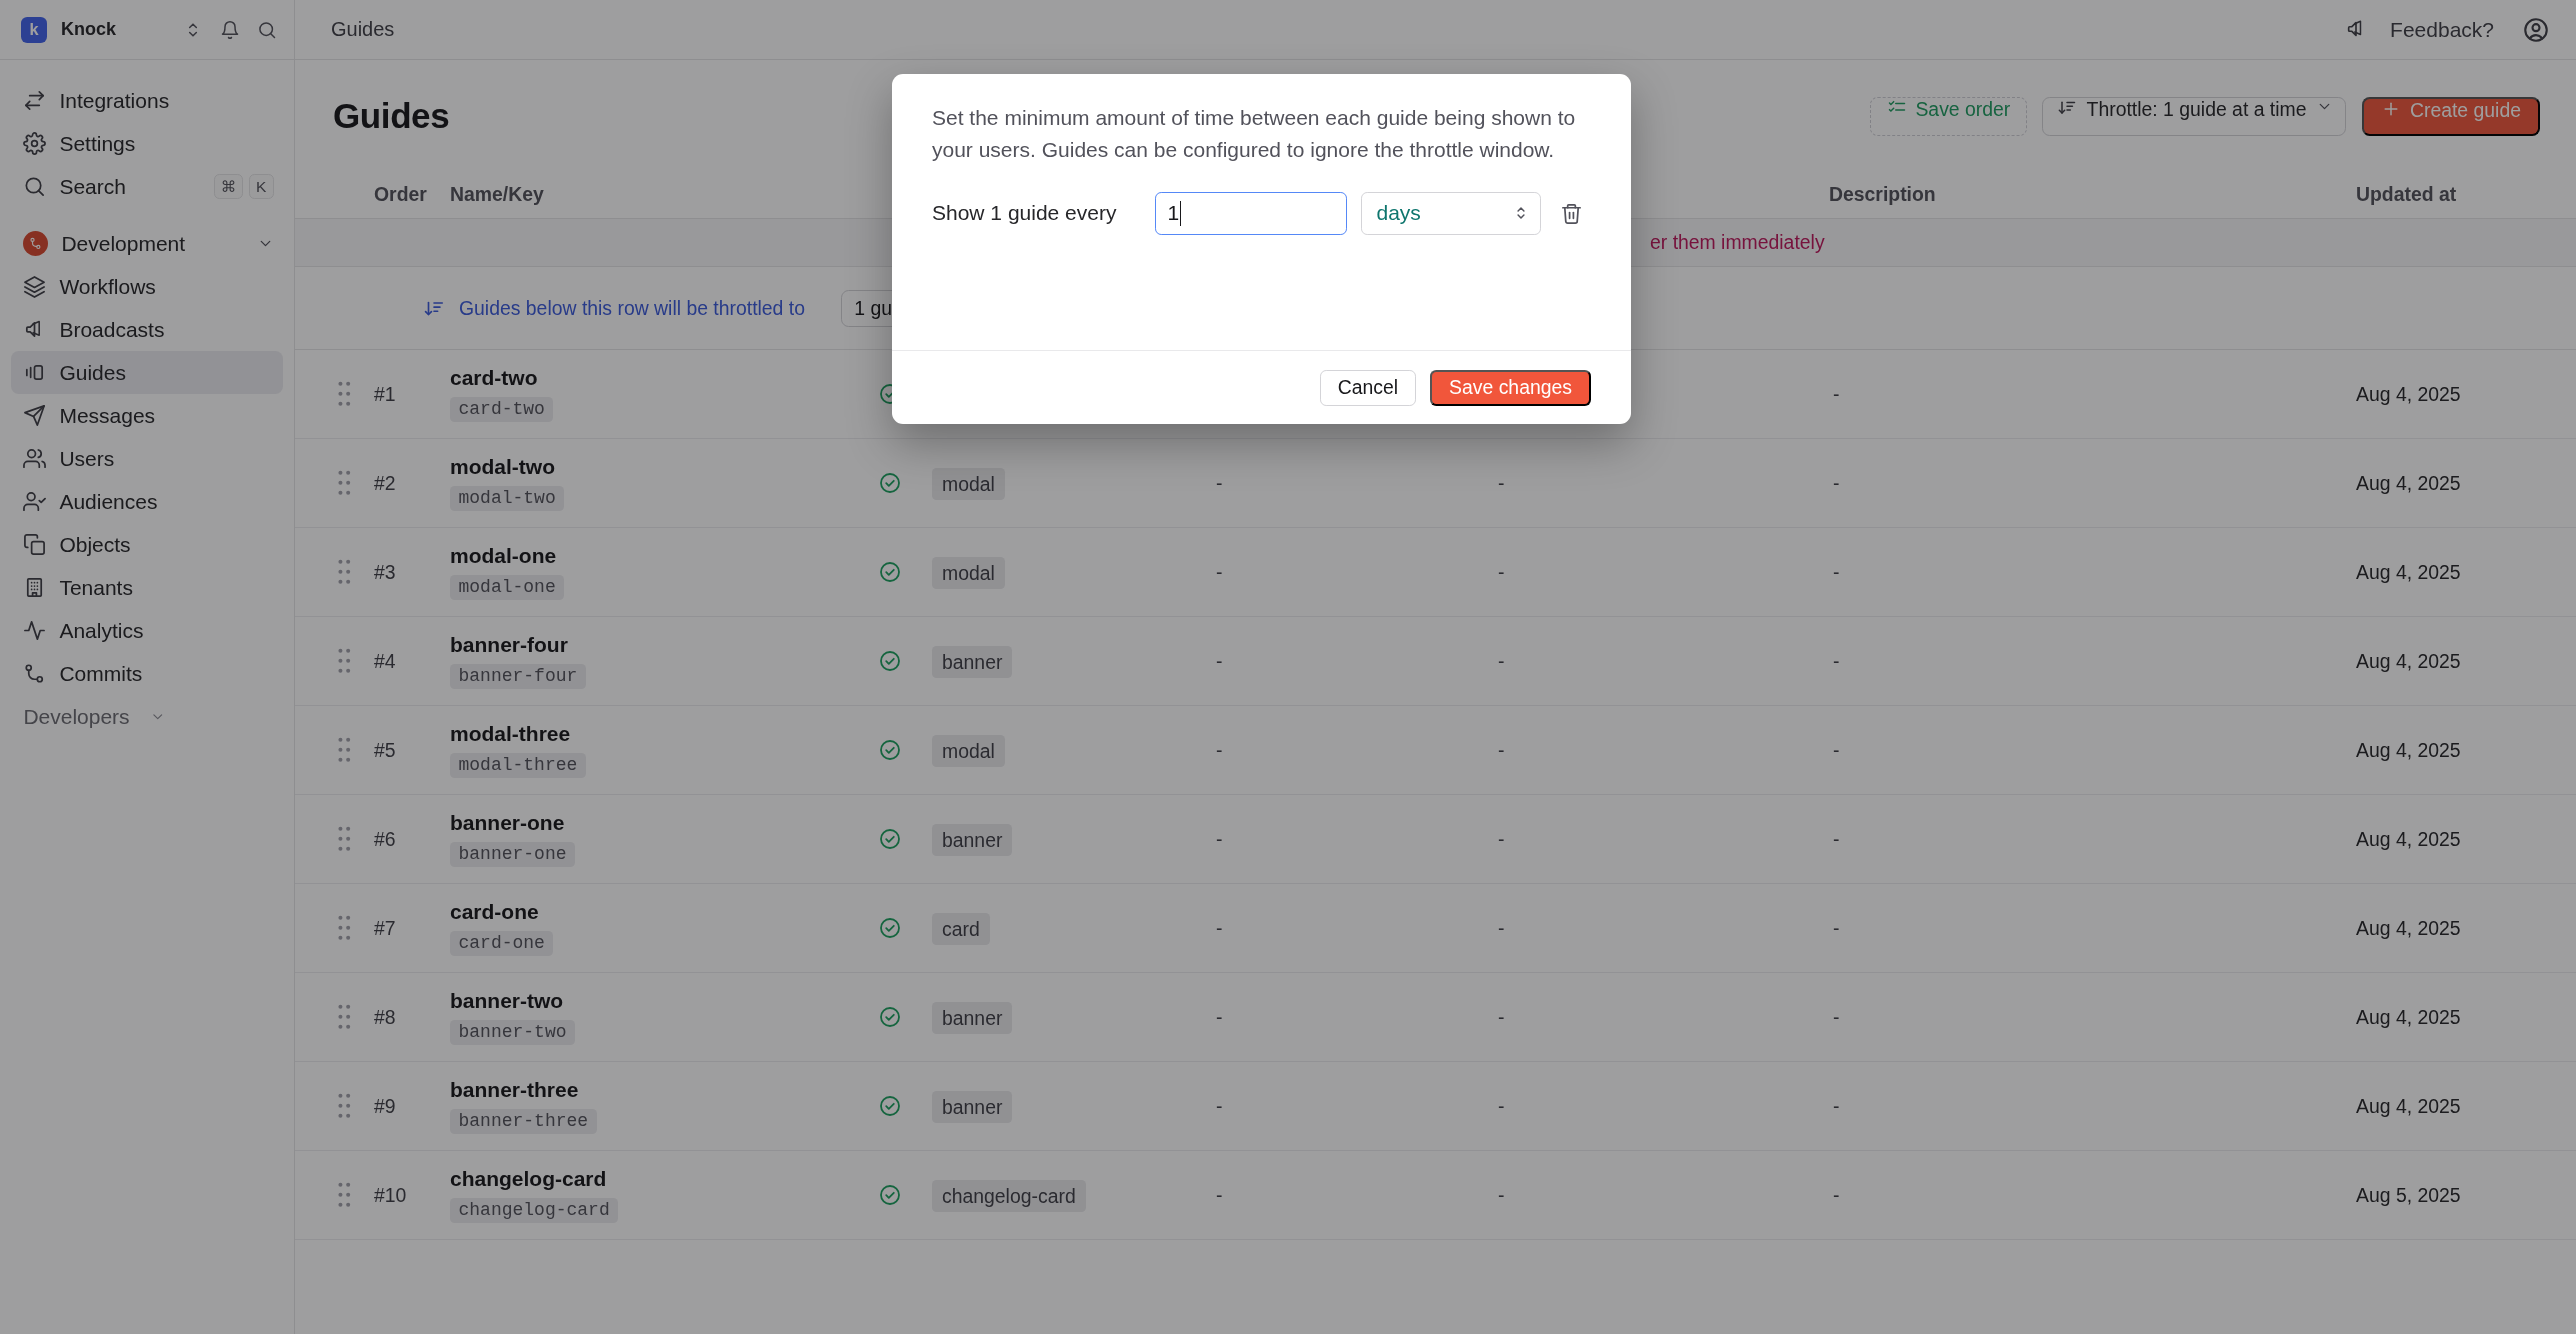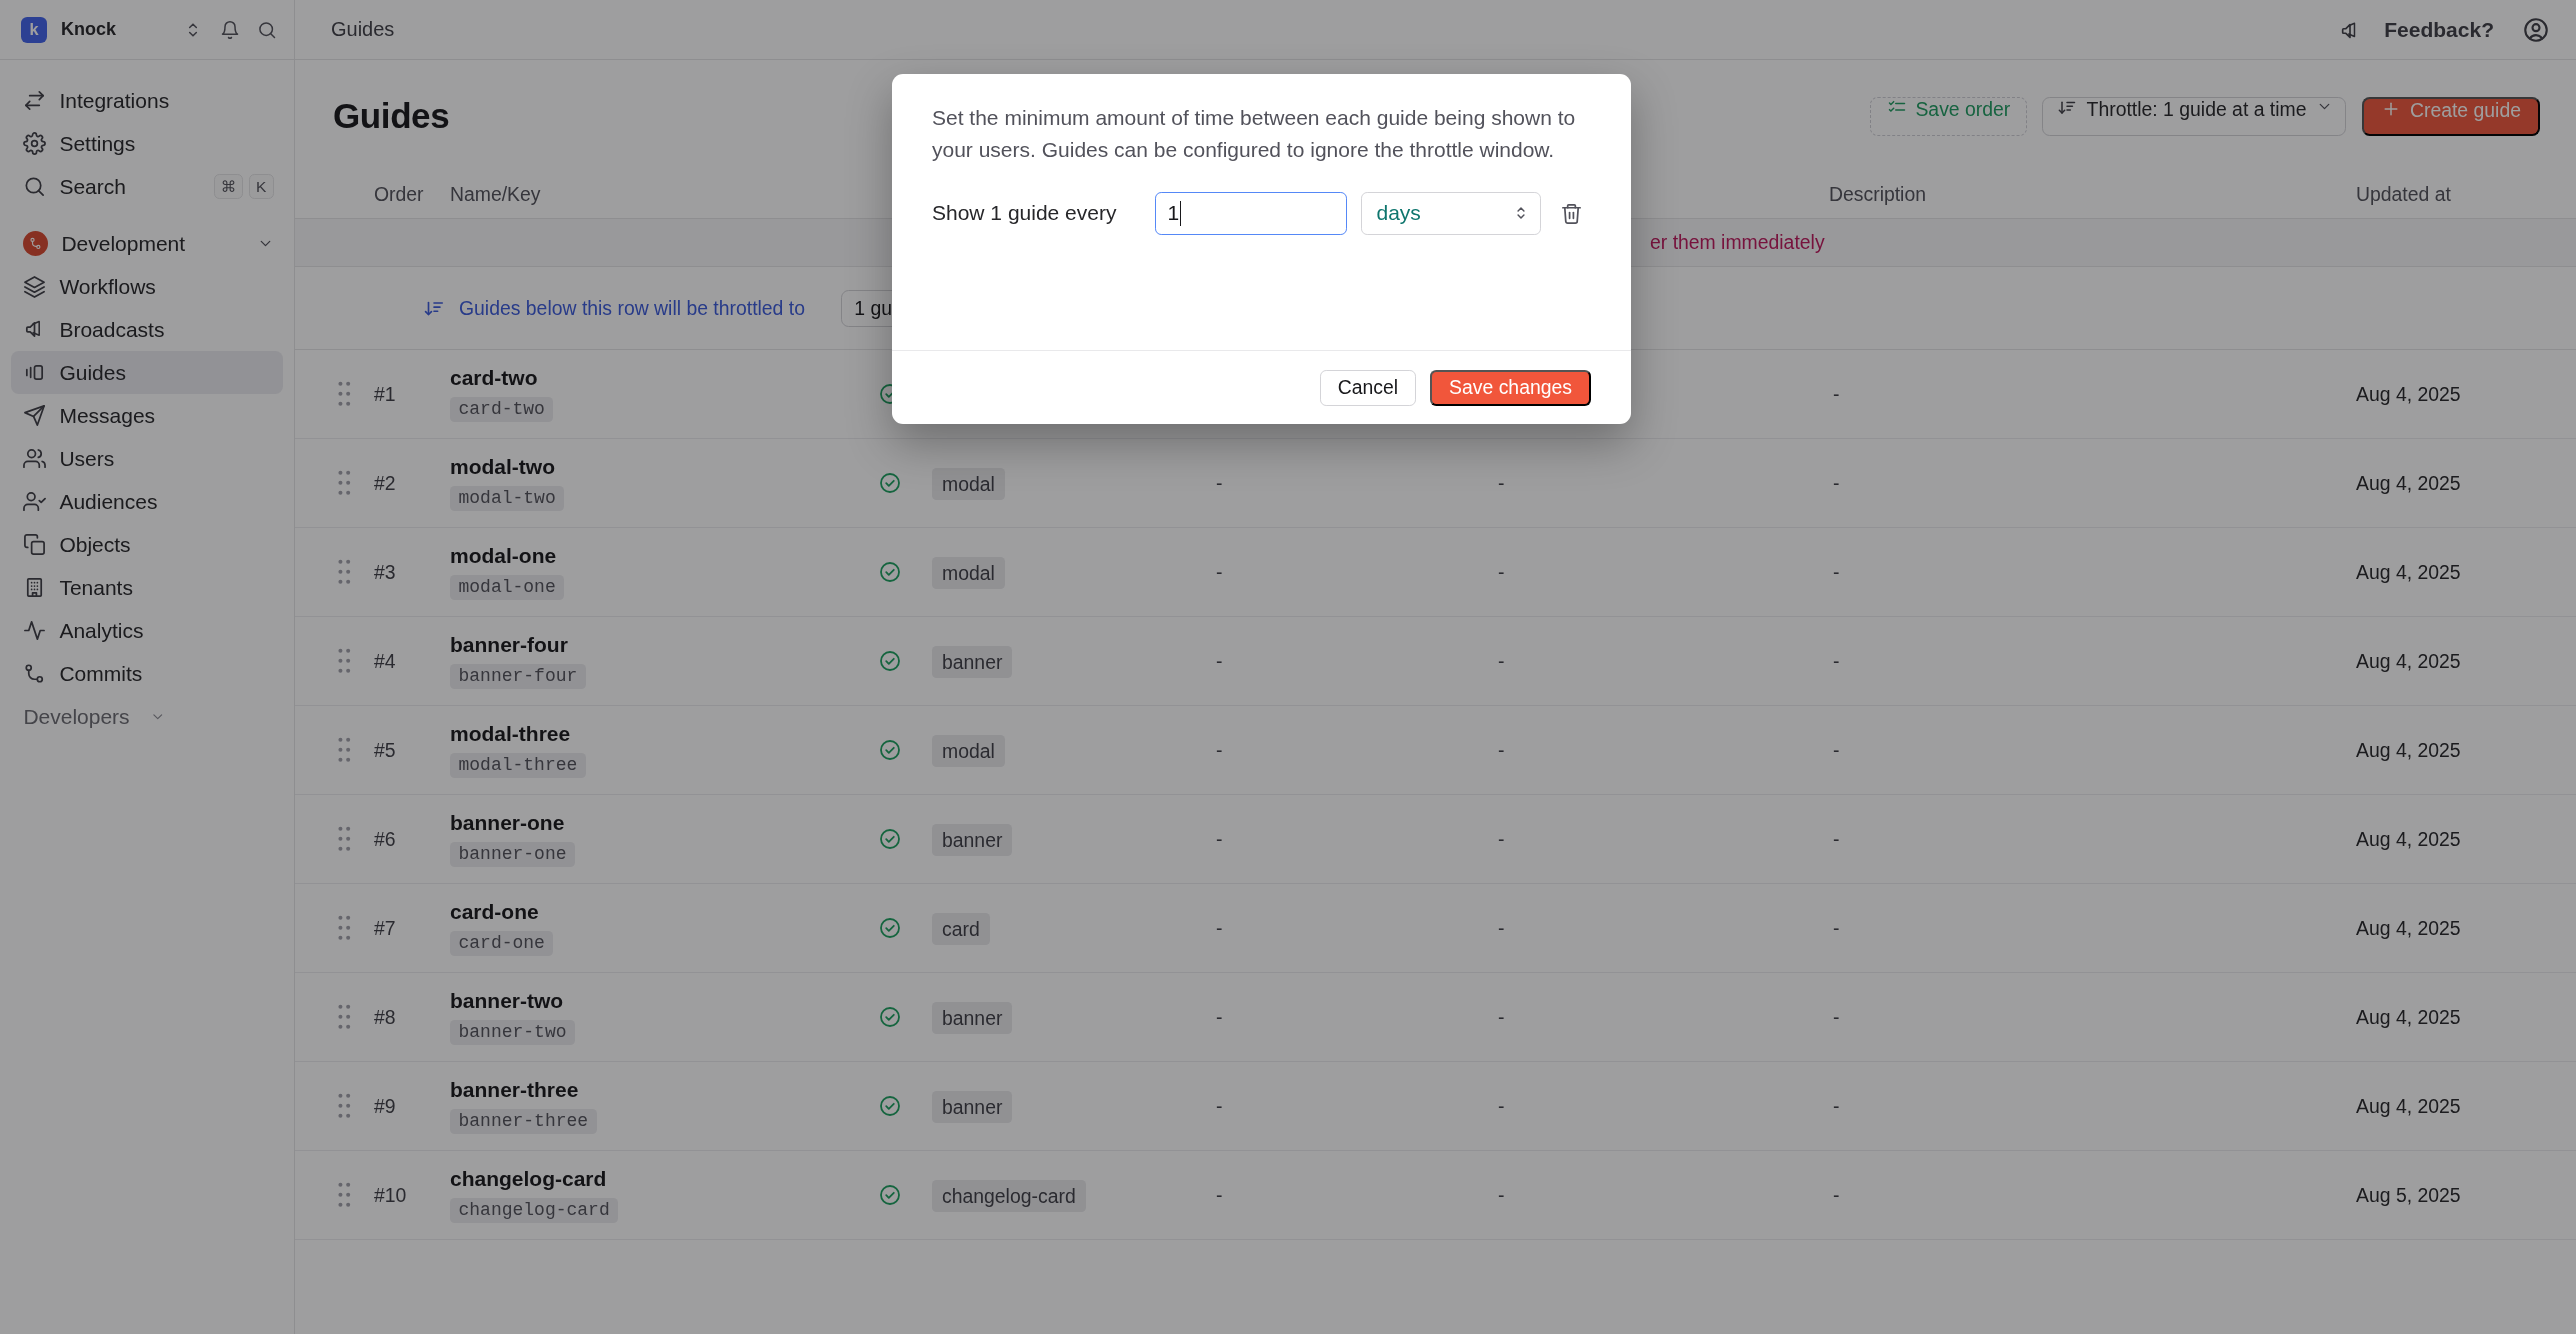--- a/index.html
+++ b/index.html
@@ -31,40 +31,40 @@
   .section-row { height:43px; margin:0 11px; padding:0 12.4px; display:flex; align-items:center; gap:20px; font-size:21px; color:#6b6b72; cursor:pointer;text-align:center; }
   .section-row .schev { width:15.5px; height:15.5px; color:#8a8a92; }
   .subnav { position:relative; margin-left:39px; border-left:1.5px solid #e4e4e7; }
   .subnav-item { height:43px; display:flex; align-items:center; padding-left:25px; font-size:21px; color:#27272a; cursor:pointer; }
 
   
   .main { position:absolute; left:295px; top:0; right:0; bottom:0; background:#fff; }
   .topbar { height:60px; display:flex; align-items:center; padding:0 26px 0 36px; border-bottom:0.8px solid #e4e4e7; }
   .topbar-title { font-size:20px; font-weight:500; color:#3f3f46; }
   .topbar-right { margin-left:auto; display:flex; align-items:center; gap:28px; }
-  .feedback { display:flex; align-items:flex-end; gap:23px; font-size:21px; color:#3f3f46; cursor:pointer;font-weight:bold; }
+  .feedback { display:flex; align-items:flex-start; gap:23px; font-size:21px; color:#3f3f46; cursor:pointer; }
   .feedback .icon { width:22px; height:22px; }
   .avatar-btn { width:28px; height:28px; color:#3f3f46; cursor:pointer; }
 
   .page-head { height:112px; display:flex; align-items:center; padding:0 36px 0 38px; }
   .page-title { font-size:35px; font-weight:700; letter-spacing:-0.4px; color:#18181b; }
   .head-actions { margin-left:auto; display:flex; align-items:center; gap:15.5px; }
   .btn { height:39px; display:flex; align-items:flex-start; border-radius:7.7px; font-size:19.4px; cursor:pointer; white-space:nowrap; }
   .btn-save-order { padding:0 15.5px; gap:8.5px; border:1.5px dashed #cfcfd6; color:#1f9d62; font-weight:500; background:#fff; }
   .btn-save-order .icon { width:20px; height:20px; }
   .btn-throttle { padding:0 12.4px 0 14px; gap:9.3px; border:1.2px solid #d4d4d8; background:#fff; color:#27272a; font-weight:500; }
   .btn-throttle .icon { width:20px; height:20px; color:#3f3f46; }
   .btn-throttle .chev { width:17px; height:17px; color:#52525b; }
   .btn-create { padding:0 17px; gap:9.3px; background:#f0583c; color:#fff; font-weight:500; }
   .btn-create .icon { width:20px; height:20px; }
 
   
   .tbl { position:absolute; left:0; right:0; top:172px; }
   .tbl-head { position:relative; height:47px; border-bottom:0.8px solid #e4e4e7; }
-  .tbl-head span { position:absolute; top:11px; font-size:19.4px; font-weight:400; color:#52525b; }
+  .tbl-head span { position:absolute; top:11px; font-size:19.4px; font-weight:700; color:#52525b; }
   .band-row { position:relative; height:48px; background:#f7f7f8; border-bottom:0.8px solid #e4e4e7; }
   .band-row .frag { position:absolute; left:1355px; top:11.6px; font-size:19.4px; color:#be185d; }
   .throttle-row { position:relative; height:83px; border-bottom:0.8px solid #e4e4e7; }
   .throttle-inner { position:absolute; left:128px; top:0; height:83px; display:flex; align-items:center; gap:14px; }
   .throttle-inner .icon { width:22px; height:22px; color:#3b5bdb; }
   .throttle-text { font-size:19.4px; font-weight:500; color:#3b5bdb; }
   .throttle-badge { margin-left:22px; height:37px; width:116px; overflow:hidden; display:flex; align-items:center; padding:0 12.4px; border:1.2px solid #d4d4d8; border-radius:7.7px; background:#fff; font-size:19.4px; font-weight:500; color:#18181b; cursor:pointer; }
 
   .rows {}
   .g-row { position:relative; height:89px; border-bottom:0.8px solid #ececee; }

